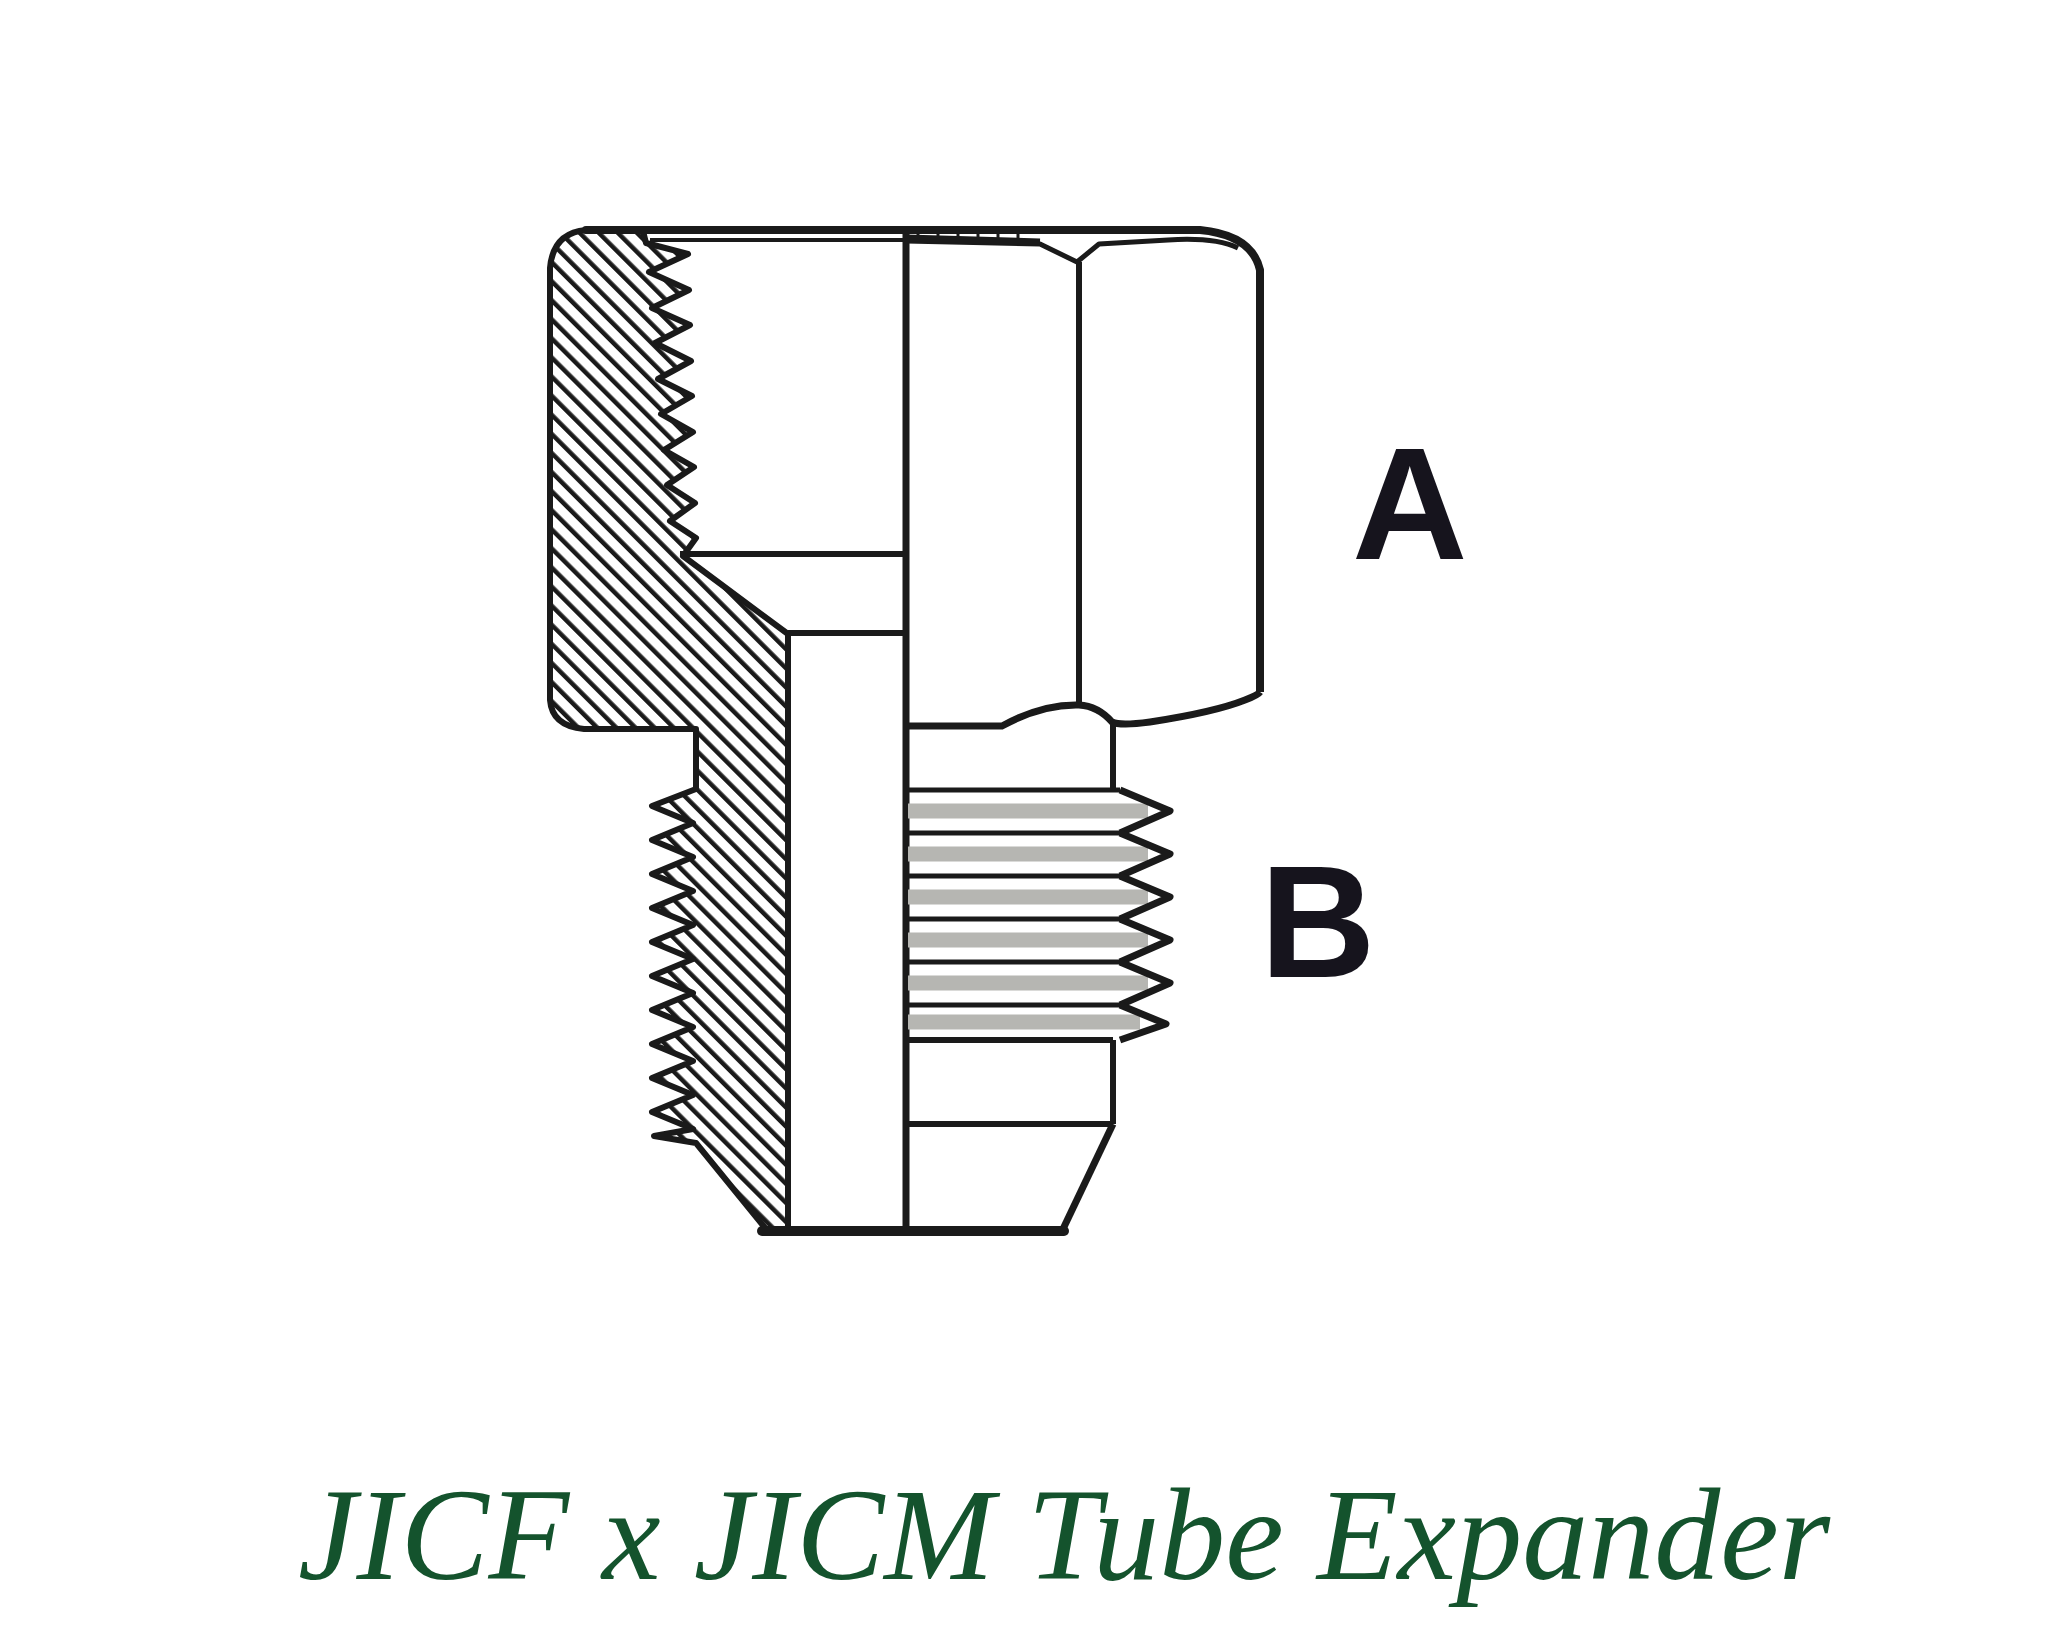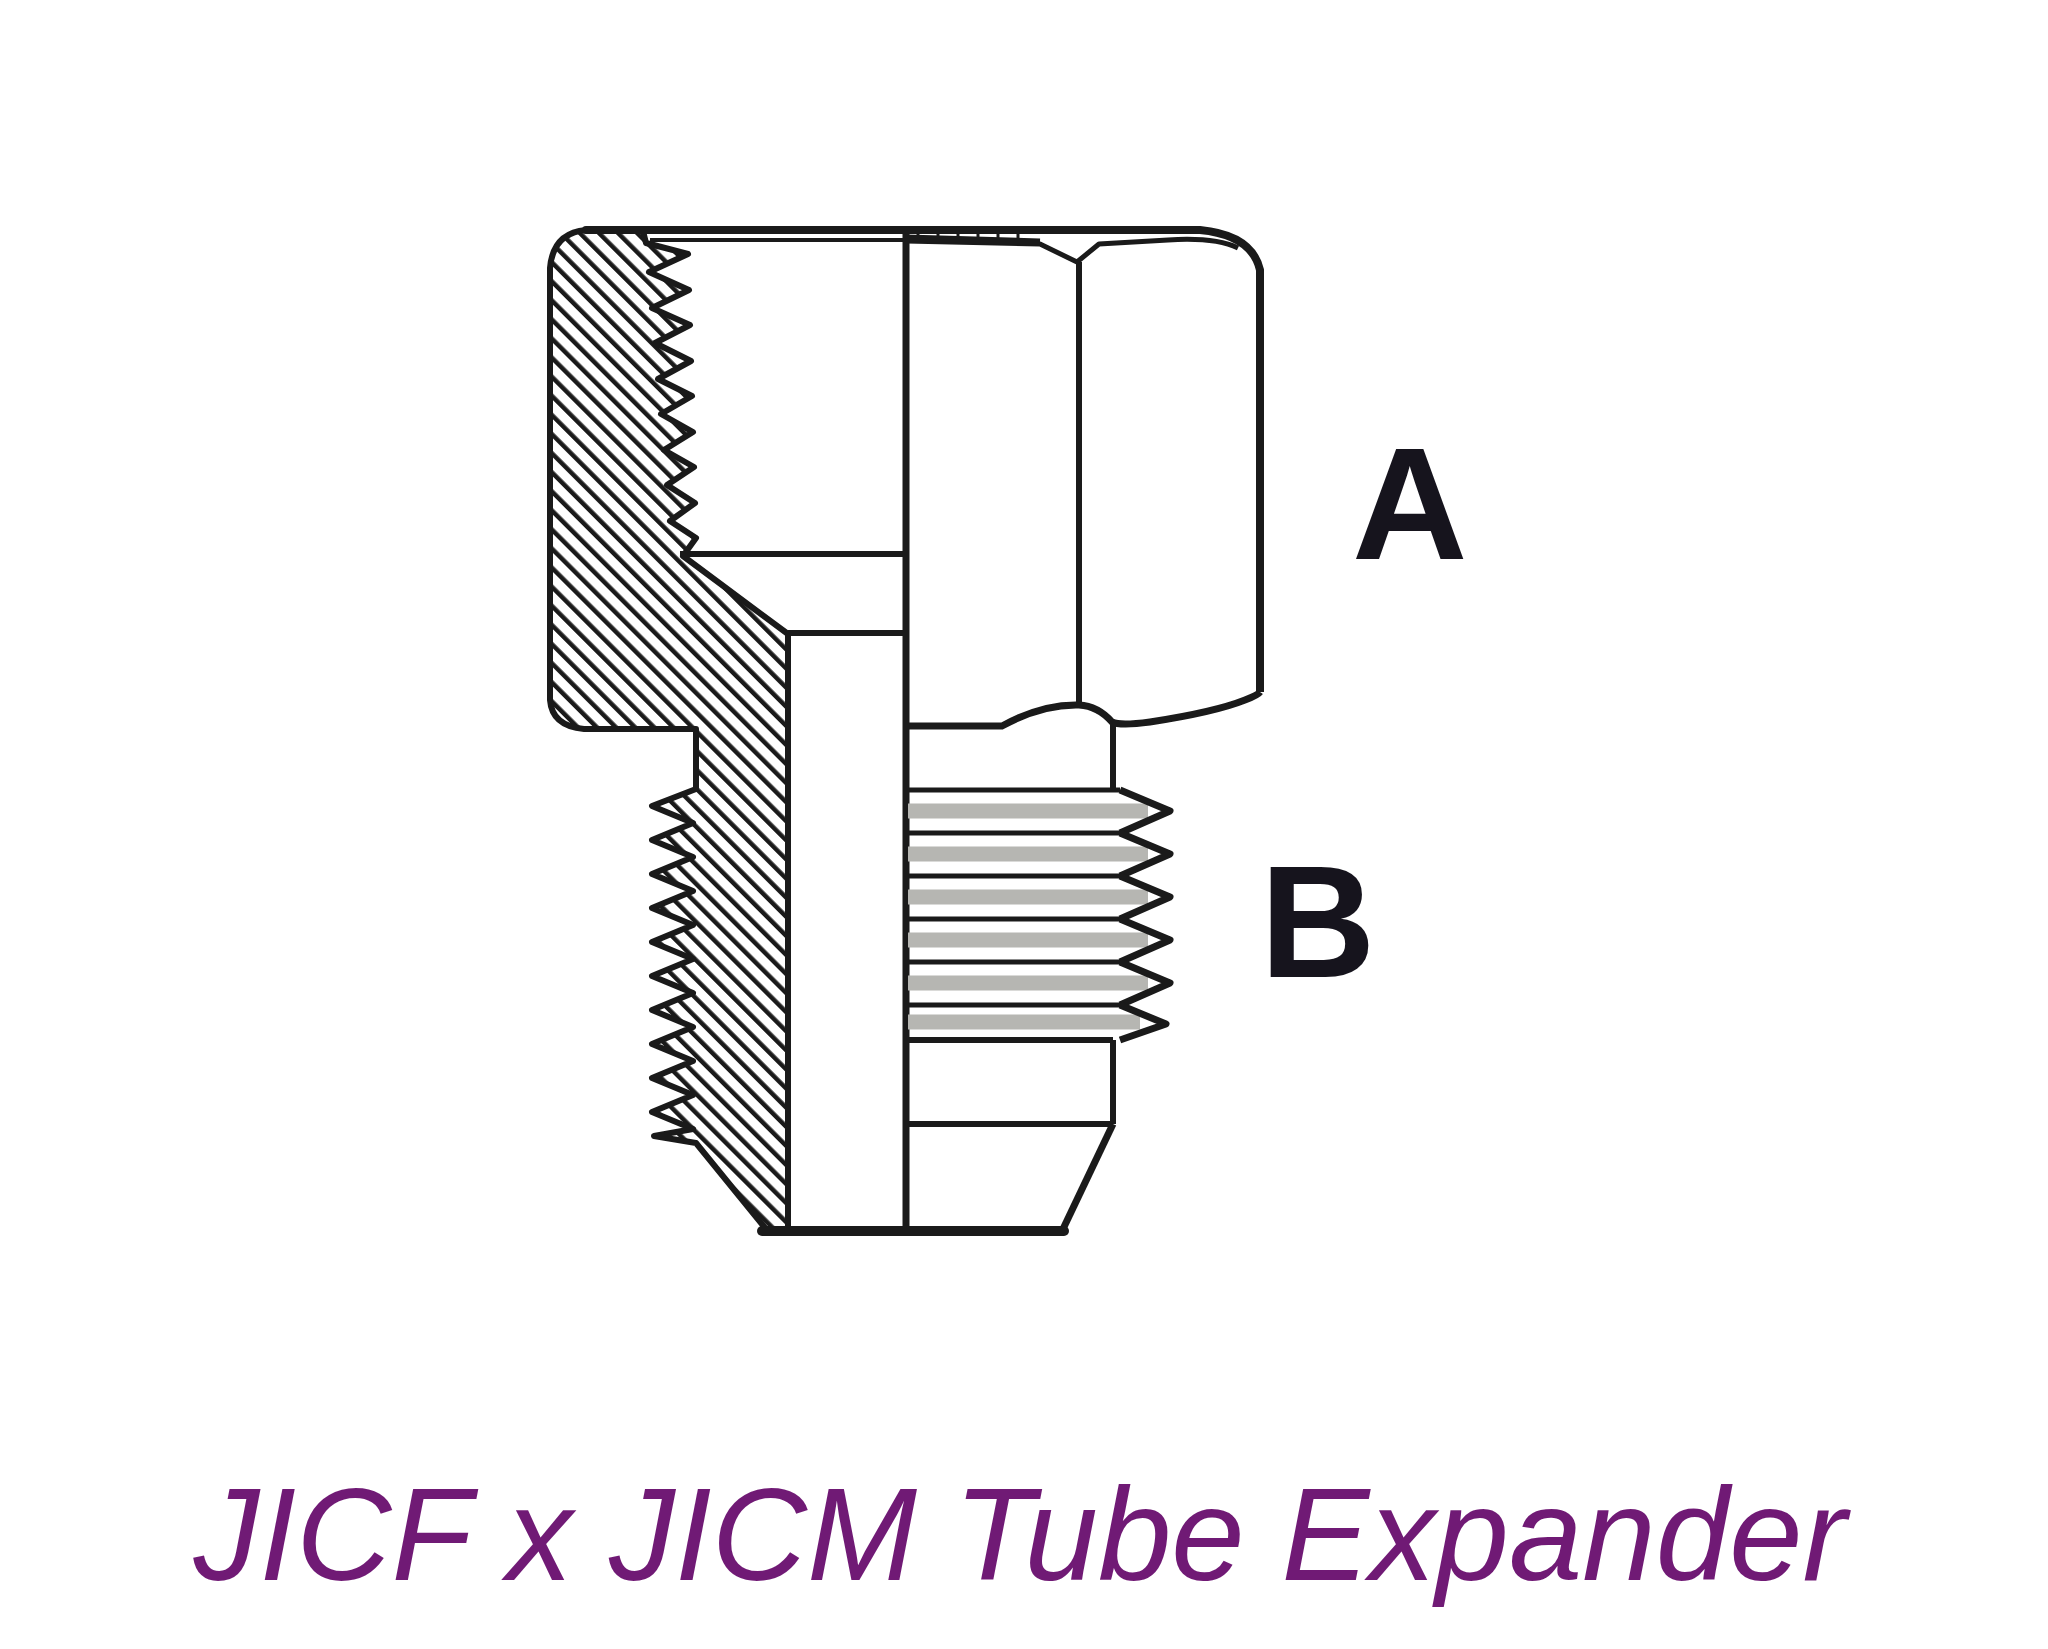--- a/index.html
+++ b/index.html
@@ -17,29 +17,29 @@
     font-weight:bold;
     font-size:160px;
     line-height:1;
     color:#16141d;
     letter-spacing:0;
   }
   .port-label.a{left:1352px;top:424px;}
   .port-label.b{left:1260px;top:842px;}
   .figure-caption{
     position:absolute;
-    left:1020px;top:1462px;
+    left:1064px;top:1462px;
     transform:translateX(-50%);
-    font-family:Liberation Sans, sans-serif;
+    font-family:Liberation Serif, serif;
     font-style:italic;
     font-weight:normal;
     font-size:132px;
     line-height:1.1;
     white-space:nowrap;
-    color:#701a75;
+    color:#14532d;
   }
 </style>
 </head>
 <body>
 
 <div class="canvas">
 
   <svg class="drawing-svg" width="2048" height="1649" viewBox="0 0 2048 1649">
     <defs>
       <pattern id="hatch" patternUnits="userSpaceOnUse" width="13.5" height="13.5" patternTransform="rotate(-45)">

